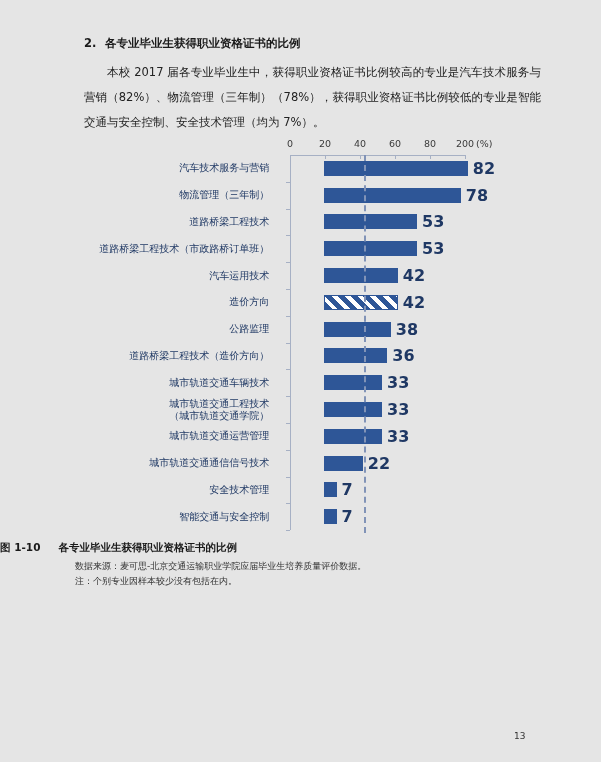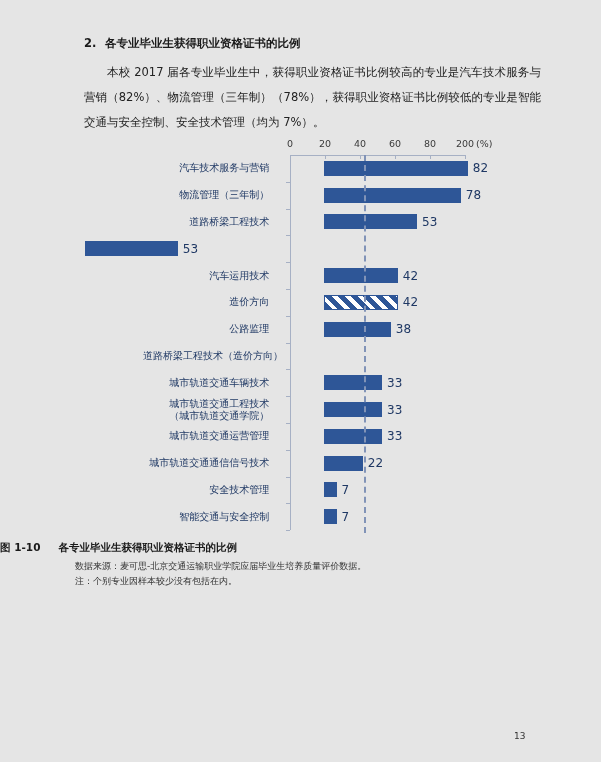--- a/index.html
+++ b/index.html
@@ -30,21 +30,21 @@
   .clabel {
     width:205px; padding-right:7px; text-align:right;
     font-size:10px; line-height:12px; color:#1f3864; white-space:pre-line;
   }
   .cbararea { position:relative; width:280px; height:100%; display:flex; align-items:center; }
   .cbar { height:15px; background:#2e5697; flex:0 0 auto; }
   .cbar.hatch {
     background:repeating-linear-gradient(45deg,#2e5697 0,#2e5697 5px,#ffffff 5px,#ffffff 9px);
     border:1px solid #2e5697;
   }
-  .cval { margin-left:5px; font-size:12px; color:#1f3864; }
+  .cval { margin-left:5px; font-size:16px; color:#1f3864;font-weight:bold; }
   .axis-line { position:absolute; left:205px; top:0; width:176px; border-top:1px solid #a6b0c4; }
   .left-axis { position:absolute; left:205px; top:0; border-left:1px solid #a6b0c4; }
   .htick { position:absolute; width:1px; height:4px; background:#a6b0c4; }
   .vtick { position:absolute; width:4px; height:1px; background:#a6b0c4; }
   .avg-line { position:absolute; top:0; border-left:2px dashed #8193b7; }
   
   .caption {
     position:absolute; left:0; top:541px; width:558px; 
     font-size:10.5px; font-weight:bold; color:#1a1a1a;
   }
@@ -90,20 +90,21 @@
           </div>
         </div>
         <div class="crow">
           <div class="clabel">道路桥梁工程技术</div>
           <div class="cbararea">
             <div class="cbar" style="width: 92.75px;"></div>
             <div class="cval">53</div>
           </div>
         </div>
         <div class="crow">
+          <div class="clabel">道路桥梁工程技术（市政路桥订单班）</div>
           <div class="cbararea">
             <div class="cbar" style="width: 92.75px;"></div>
             <div class="cval">53</div>
           </div>
         </div>
         <div class="crow">
           <div class="clabel">汽车运用技术</div>
           <div class="cbararea">
             <div class="cbar" style="width: 73.5px;"></div>
             <div class="cval">42</div>
@@ -118,20 +119,24 @@
         </div>
         <div class="crow">
           <div class="clabel">公路监理</div>
           <div class="cbararea">
             <div class="cbar" style="width: 66.5px;"></div>
             <div class="cval">38</div>
           </div>
         </div>
         <div class="crow">
           <div class="clabel">道路桥梁工程技术（造价方向）</div>
+          <div class="cbararea">
+            <div class="cbar" style="width: 63px;"></div>
+            <div class="cval">36</div>
+          </div>
         </div>
         <div class="crow">
           <div class="clabel">城市轨道交通车辆技术</div>
           <div class="cbararea">
             <div class="cbar" style="width: 57.75px;"></div>
             <div class="cval">33</div>
           </div>
         </div>
         <div class="crow">
           <div class="clabel">城市轨道交通工程技术

